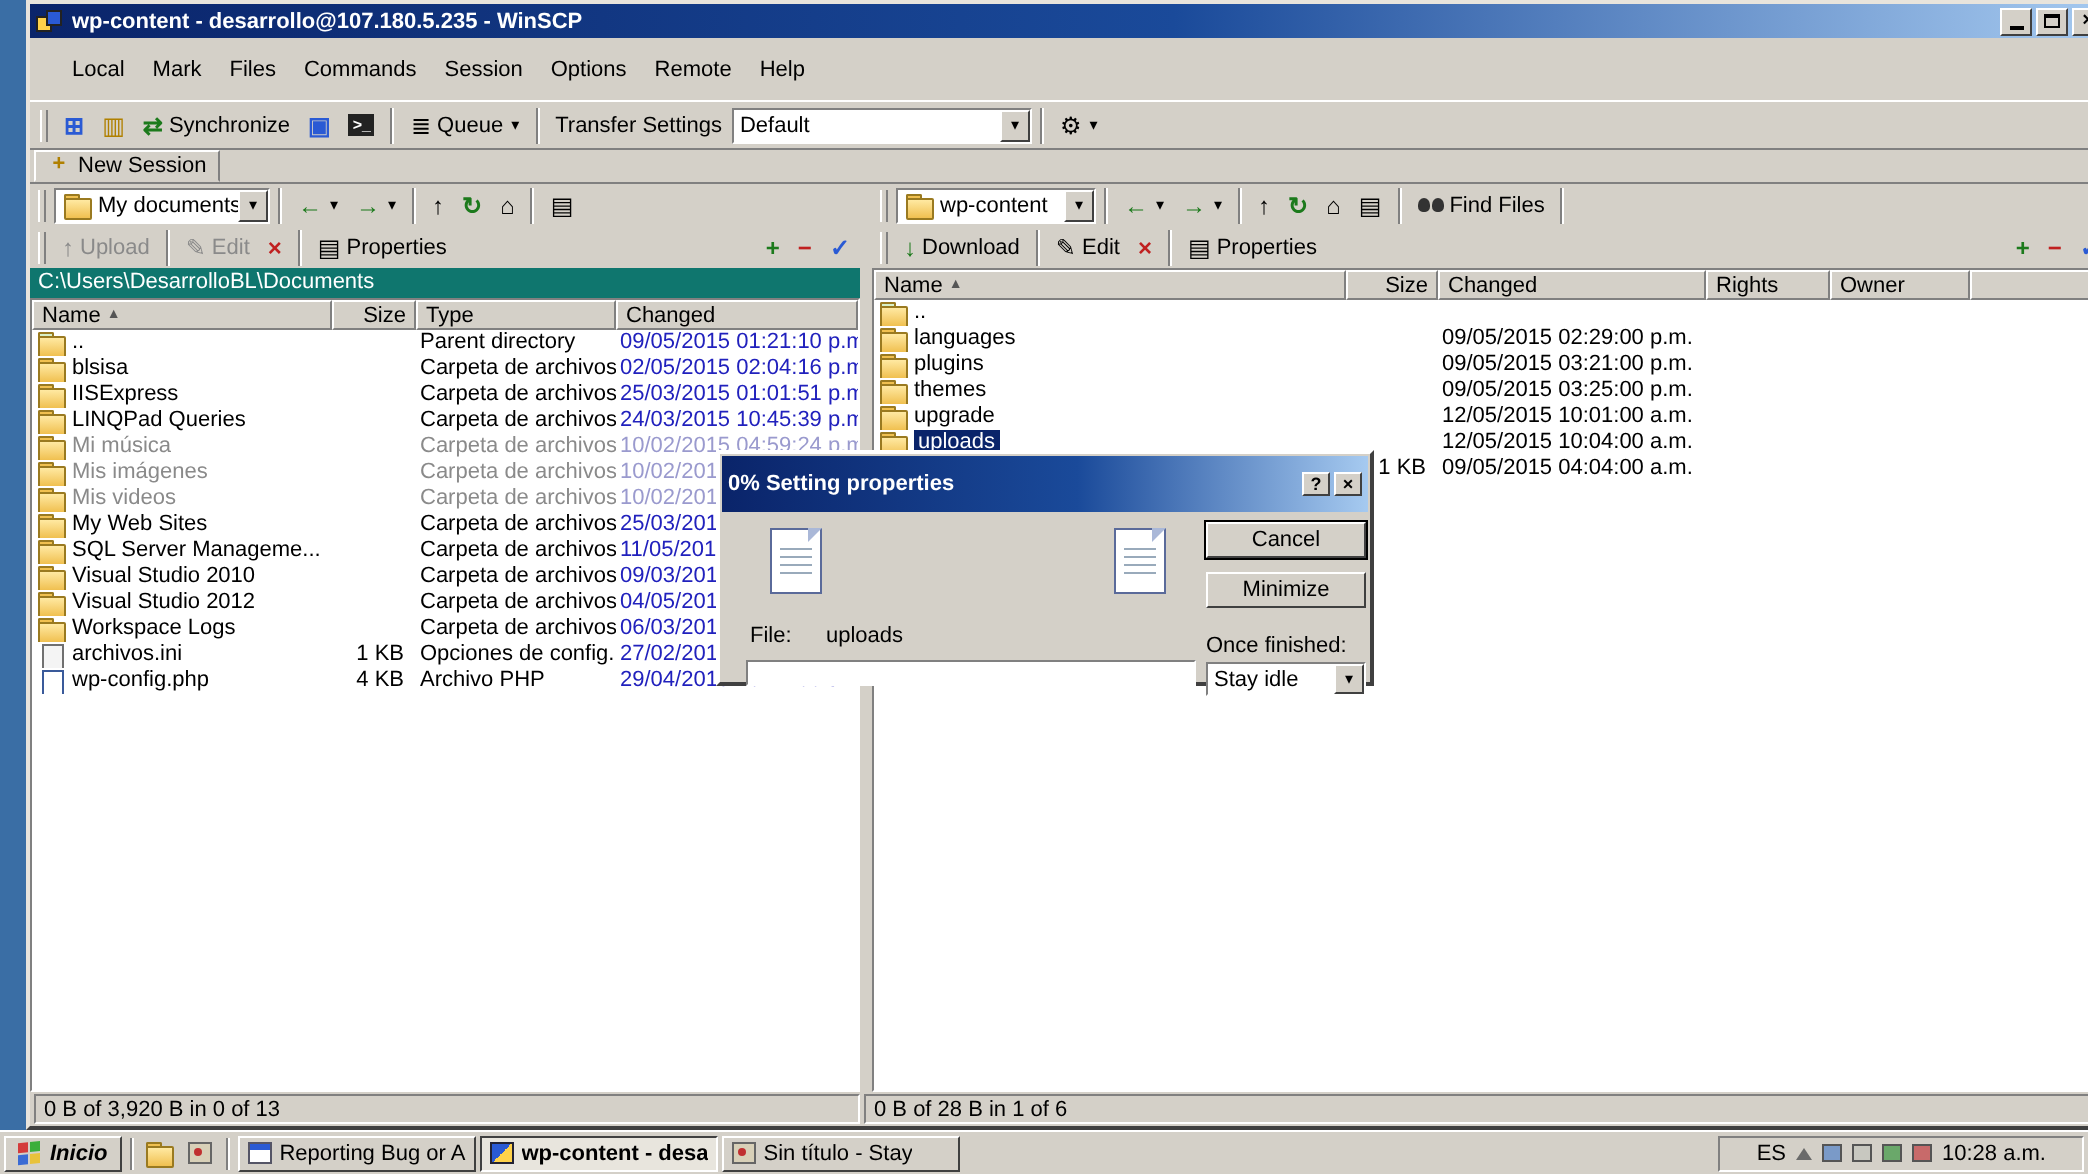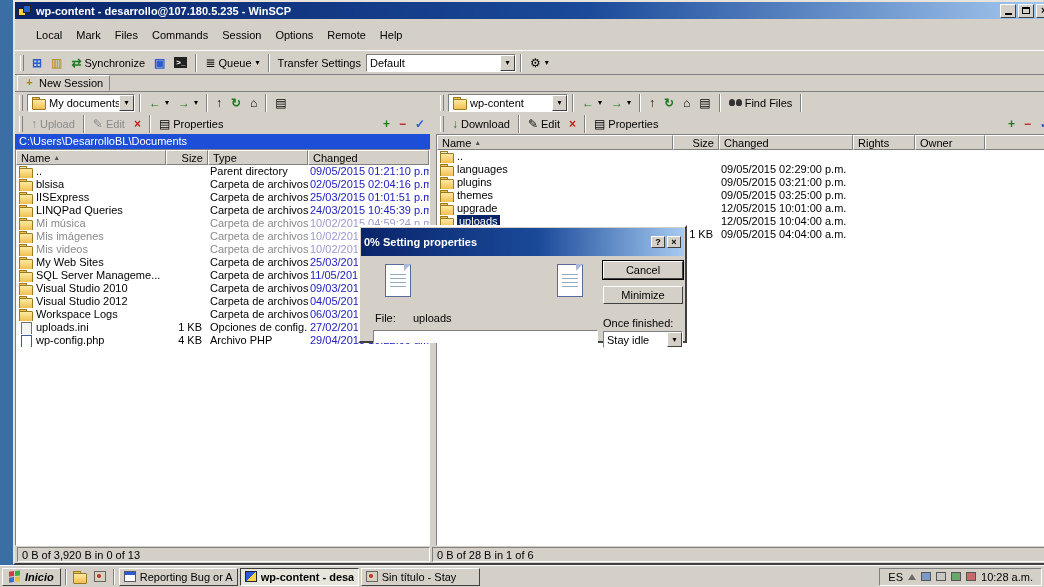--- a/index.html
+++ b/index.html
@@ -46,41 +46,41 @@
   .spacer { flex:1; }
   .console-ic { background:#222; color:#fff; font-size:8px; font-weight:bold; padding:1px 2px; line-height:9px; }
   .tslabel { margin:0 4px; }
   .combo { display:flex; align-items:center; height:18px; background:#fff;
            border:1px solid; border-color:#808080 #fff #fff #808080; padding-left:3px; cursor:default; }
   .combo .cval { flex:1; white-space:nowrap; overflow:hidden; padding-right:4px; }
   .combo .cbtn { width:15px; height:100%; background:#d4d0c8; border:1px solid; border-color:#fff #404040 #404040 #fff;
                  display:flex; align-items:center; justify-content:center; font-size:8px; flex:0 0 auto; }
   .combo.ts { width:150px; }
   .combo.drive { width:108px; }
-  .combo.drive2 { width:120px; }
+  .combo.drive2 { width:100px; }
 
   .tabsbar { height:17px; display:flex; align-items:flex-end; padding:0 2px; gap:1px; flex:0 0 auto;
              border-bottom:1px solid #808080; }
   .stab { display:flex; align-items:center; gap:4px; height:16px; padding:0 6px;
           border:1px solid; border-color:#fff #808080 transparent #fff; background:#d4d0c8; cursor:default; }
   .stab.active { background:#e6e3db; font-weight:normal; border-color:#fff #808080 #e6e3db #fff; }
   .tabico { width:11px; height:9px; display:inline-block; position:relative; }
   .tabico.i-session { background:#2a8a9a; border:1px solid #14444e; }
   .tabico.i-new { border:none; }
   .tabico.i-new::after { content:"+"; color:#b08000; font-weight:bold; font-size:11px; position:absolute; top:-3px; left:2px; }
 
   
   .panels { flex:1; display:flex; min-height:0; }
   .panel { display:flex; flex-direction:column; min-width:0; }
   .panel.leftp { width:415px; flex:0 0 auto; }
   .panel.rightp { flex:1; }
   .splitter { width:6px; flex:0 0 auto; background:#d4d0c8; cursor:ew-resize; }
 
   .addr, .cmd { height:21px; display:flex; align-items:center; gap:1px; padding:0 1px; flex:0 0 auto; }
-  .pathbar { height:15px; background:#1d4ed8; color:#fff; padding:0 4px; line-height:15px;
+  .pathbar { height:15px; background:#0f766e; color:#fff; padding:0 4px; line-height:15px;
              white-space:nowrap; overflow:hidden; flex:0 0 auto; cursor:default; }
 
   .filebox { flex:1; display:flex; flex-direction:column; min-height:0;
              border:1px solid; border-color:#808080 #fff #fff #808080; background:#fff; }
   .hdr { display:grid; height:15px; flex:0 0 auto; background:#d4d0c8; }
   .hcell { display:flex; align-items:center; gap:3px; padding:0 4px; background:#d4d0c8;
            border:1px solid; border-color:#fff #808080 #808080 #fff; white-space:nowrap; overflow:hidden; cursor:default; }
   .hdr span.hcell:nth-of-type(2) { justify-content:flex-end; }
   .sort { display:none; font-style:normal; font-size:7px; color:#555; }
   .sort.show { display:inline; }
@@ -175,21 +175,21 @@
           border:1px solid; border-color:#fff #404040 #404040 #fff; font-family:inherit; font-size:11px;
           cursor:default; overflow:hidden; }
   .task .tklabel { white-space:nowrap; overflow:hidden; }
   .task.active { border-color:#404040 #fff #fff #404040; background:#e8e5dd; font-weight:bold; }
   .tk { width:12px; height:11px; flex:0 0 auto; position:relative; }
   .tk.i-page { background:#fff; border:1px solid #556; }
   .tk.i-page::after { content:""; position:absolute; left:0; top:0; width:100%; height:3px; background:#2a5ad4; }
   .tk.i-winscp { background:linear-gradient(135deg,#2a5ad4 50%,#ffd24a 50%); border:1px solid #223; }
   .tk.i-paint { background:#d8d0b8; border:1px solid #666; }
   .tk.i-paint::after { content:""; position:absolute; left:2px; top:2px; width:4px; height:4px; background:#c03030; border-radius:50%; }
-  .tray { margin-left:auto; height:18px; display:flex; align-items:center; gap:5px; padding:0 8px;
+  .tray { margin-left:auto; height:18px; display:flex; align-items:center; gap:5px; padding:0 18px;
           border:1px solid; border-color:#808080 #fff #fff #808080; }
   .tray-txt { cursor:default; }
   .tri-up { width:0; height:0; border-left:4px solid transparent; border-right:4px solid transparent; border-bottom:6px solid #6a6a6a; }
   .tray-sq { width:10px; height:9px; border:1px solid #555; }
   .ts-disp { background:#7a9ac8; } .ts-vol { background:#c8c8c0; } .ts-net { background:#6aa86a; } .ts-sec { background:#c86a6a; }
 </style>
 </head>
 <body>
 
 <div class="win">
@@ -470,21 +470,21 @@
                   <span class="nm">Workspace Logs</span>
                 </span>
                 <span class="cell c-size"></span>
                 <span class="cell c-type">Carpeta de archivos</span>
                 <span class="cell c-date">06/03/2015 11:48:08 a.m.</span>
               </div>
 
               <div class="row lgrid">
                 <span class="cell c-name">
                   <i class="ficon i-ini"></i>
-                  <span class="nm">uploads.ini</span>
+                  <span class="nm">archivos.ini</span>
                 </span>
                 <span class="cell c-size">1 KB</span>
                 <span class="cell c-type">Opciones de config...</span>
                 <span class="cell c-date">27/02/2015 05:34:19 p.m.</span>
               </div>
 
               <div class="row lgrid">
                 <span class="cell c-name">
                   <i class="ficon i-php"></i>
                   <span class="nm">wp-config.php</span>

